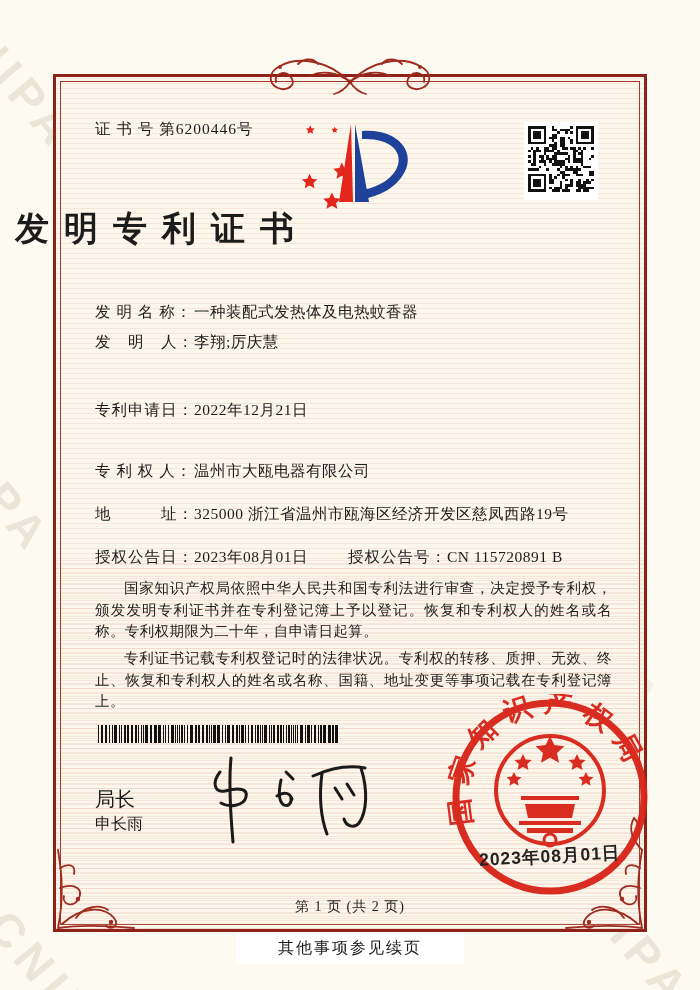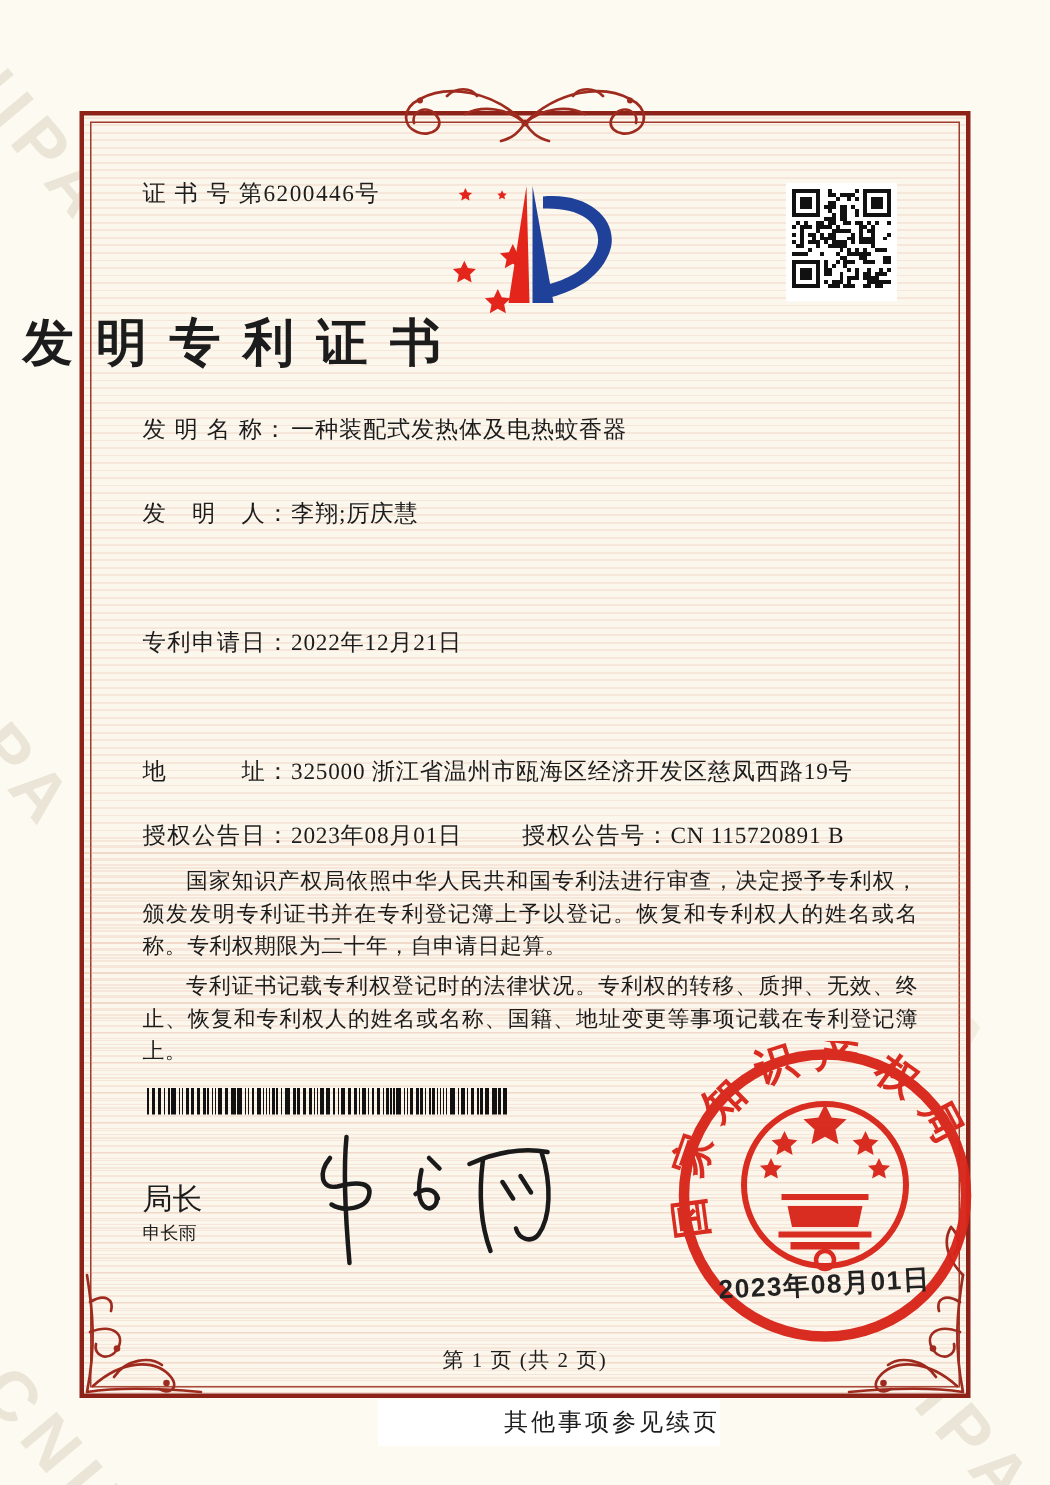--- a/index.html
+++ b/index.html
@@ -47,27 +47,27 @@
   }
   .field-row{position:absolute;left:95px;font-size:15.5px;white-space:nowrap;}
   .field-row .lbl{display:inline-block;min-width:99px;letter-spacing:1px;}
   .field-row .val{letter-spacing:0.5px;}
   .para{
     position:absolute;left:95px;width:517px;font-size:14.5px;line-height:21.5px;
     text-indent:2em;text-align:justify;letter-spacing:0.4px;
   }
   .barcode-wrap{position:absolute;left:98px;top:725px;}
   .sig-title{position:absolute;left:95px;top:786px;font-size:20px;font-family:"Liberation Sans","DejaVu Sans",sans-serif;}
-  .sig-name{position:absolute;left:95px;top:814px;font-size:12px;font-family:"Liberation Sans","DejaVu Sans",sans-serif;}
+  .sig-name{position:absolute;left:95px;top:814px;font-size:16px;font-family:"Liberation Sans","DejaVu Sans",sans-serif;}
   .sig-script{position:absolute;left:193px;top:752px;}
   .seal{position:absolute;left:447px;top:694px;}
   .page-num{position:absolute;left:0;right:0;top:898px;text-align:center;font-size:14px;letter-spacing:1px;}
   .cont-strip{
-    position:absolute;left:252px;top:933px;width:228px;height:31px;background:#ffffff;
-    display:flex;align-items:center;justify-content:flex-end;
+    position:absolute;left:236px;top:933px;width:228px;height:31px;background:#ffffff;
+    display:flex;align-items:center;justify-content:center;
     font-size:16px;letter-spacing:2px;z-index:6;
   }
 </style>
 </head>
 <body>
 
 <div class="wm" style="left:-28px;top:-12px;">CNIPA</div>
 <div class="wm" style="left:150px;top:96px;color:rgba(196,182,160,0.18);">CNIPA</div>
 <div class="wm" style="left:498px;top:262px;">CNIPA</div>
 <div class="wm" style="left:-52px;top:392px;">CNIPA</div>
@@ -350,28 +350,31 @@
         <rect x="19" y="1" width="5" height="5" fill="#fff"></rect>
         <rect x="20" y="2" width="3" height="3" fill="#111"></rect>
         <rect x="0" y="18" width="7" height="7" fill="#111"></rect>
         <rect x="1" y="19" width="5" height="5" fill="#fff"></rect>
         <rect x="2" y="20" width="3" height="3" fill="#111"></rect>
       </svg>
   </div>
 
   <div class="title">发明专利证书</div>
 
-  <div class="field-row" style="top:276px;">
+  <div class="field-row" style="top:302px;">
     <span class="lbl">发 明 名 称：</span><span class="val">一种装配式发热体及电热蚊香器</span>
   </div>
   <div class="field-row" style="top:332px;">
     <span class="lbl">发　明　人：</span><span class="val">李翔;厉庆慧</span>
   </div>
-  <div class="field-row" style="top:418px;text-align:center;">
+  <div class="field-row" style="top:400px;text-align:center;">
     <span class="lbl">专利申请日：</span><span class="val">2022年12月21日</span>
+  </div>
+  <div class="field-row" style="top:461px;">
+    <span class="lbl">专 利 权 人：</span><span class="val">温州市大瓯电器有限公司</span>
   </div>
   <div class="field-row" style="top:504px;">
     <span class="lbl">地　　　址：</span><span class="val">325000 浙江省温州市瓯海区经济开发区慈凤西路19号</span>
   </div>
   <div class="field-row" style="top:547px;">
     <span class="lbl">授权公告日：</span><span class="val">2023年08月01日</span>
   </div>
   <div class="field-row" style="top:547px;left:348px;">
     <span class="lbl" style="min-width:88px;">授权公告号：</span><span class="val">CN 115720891 B</span>
   </div>

